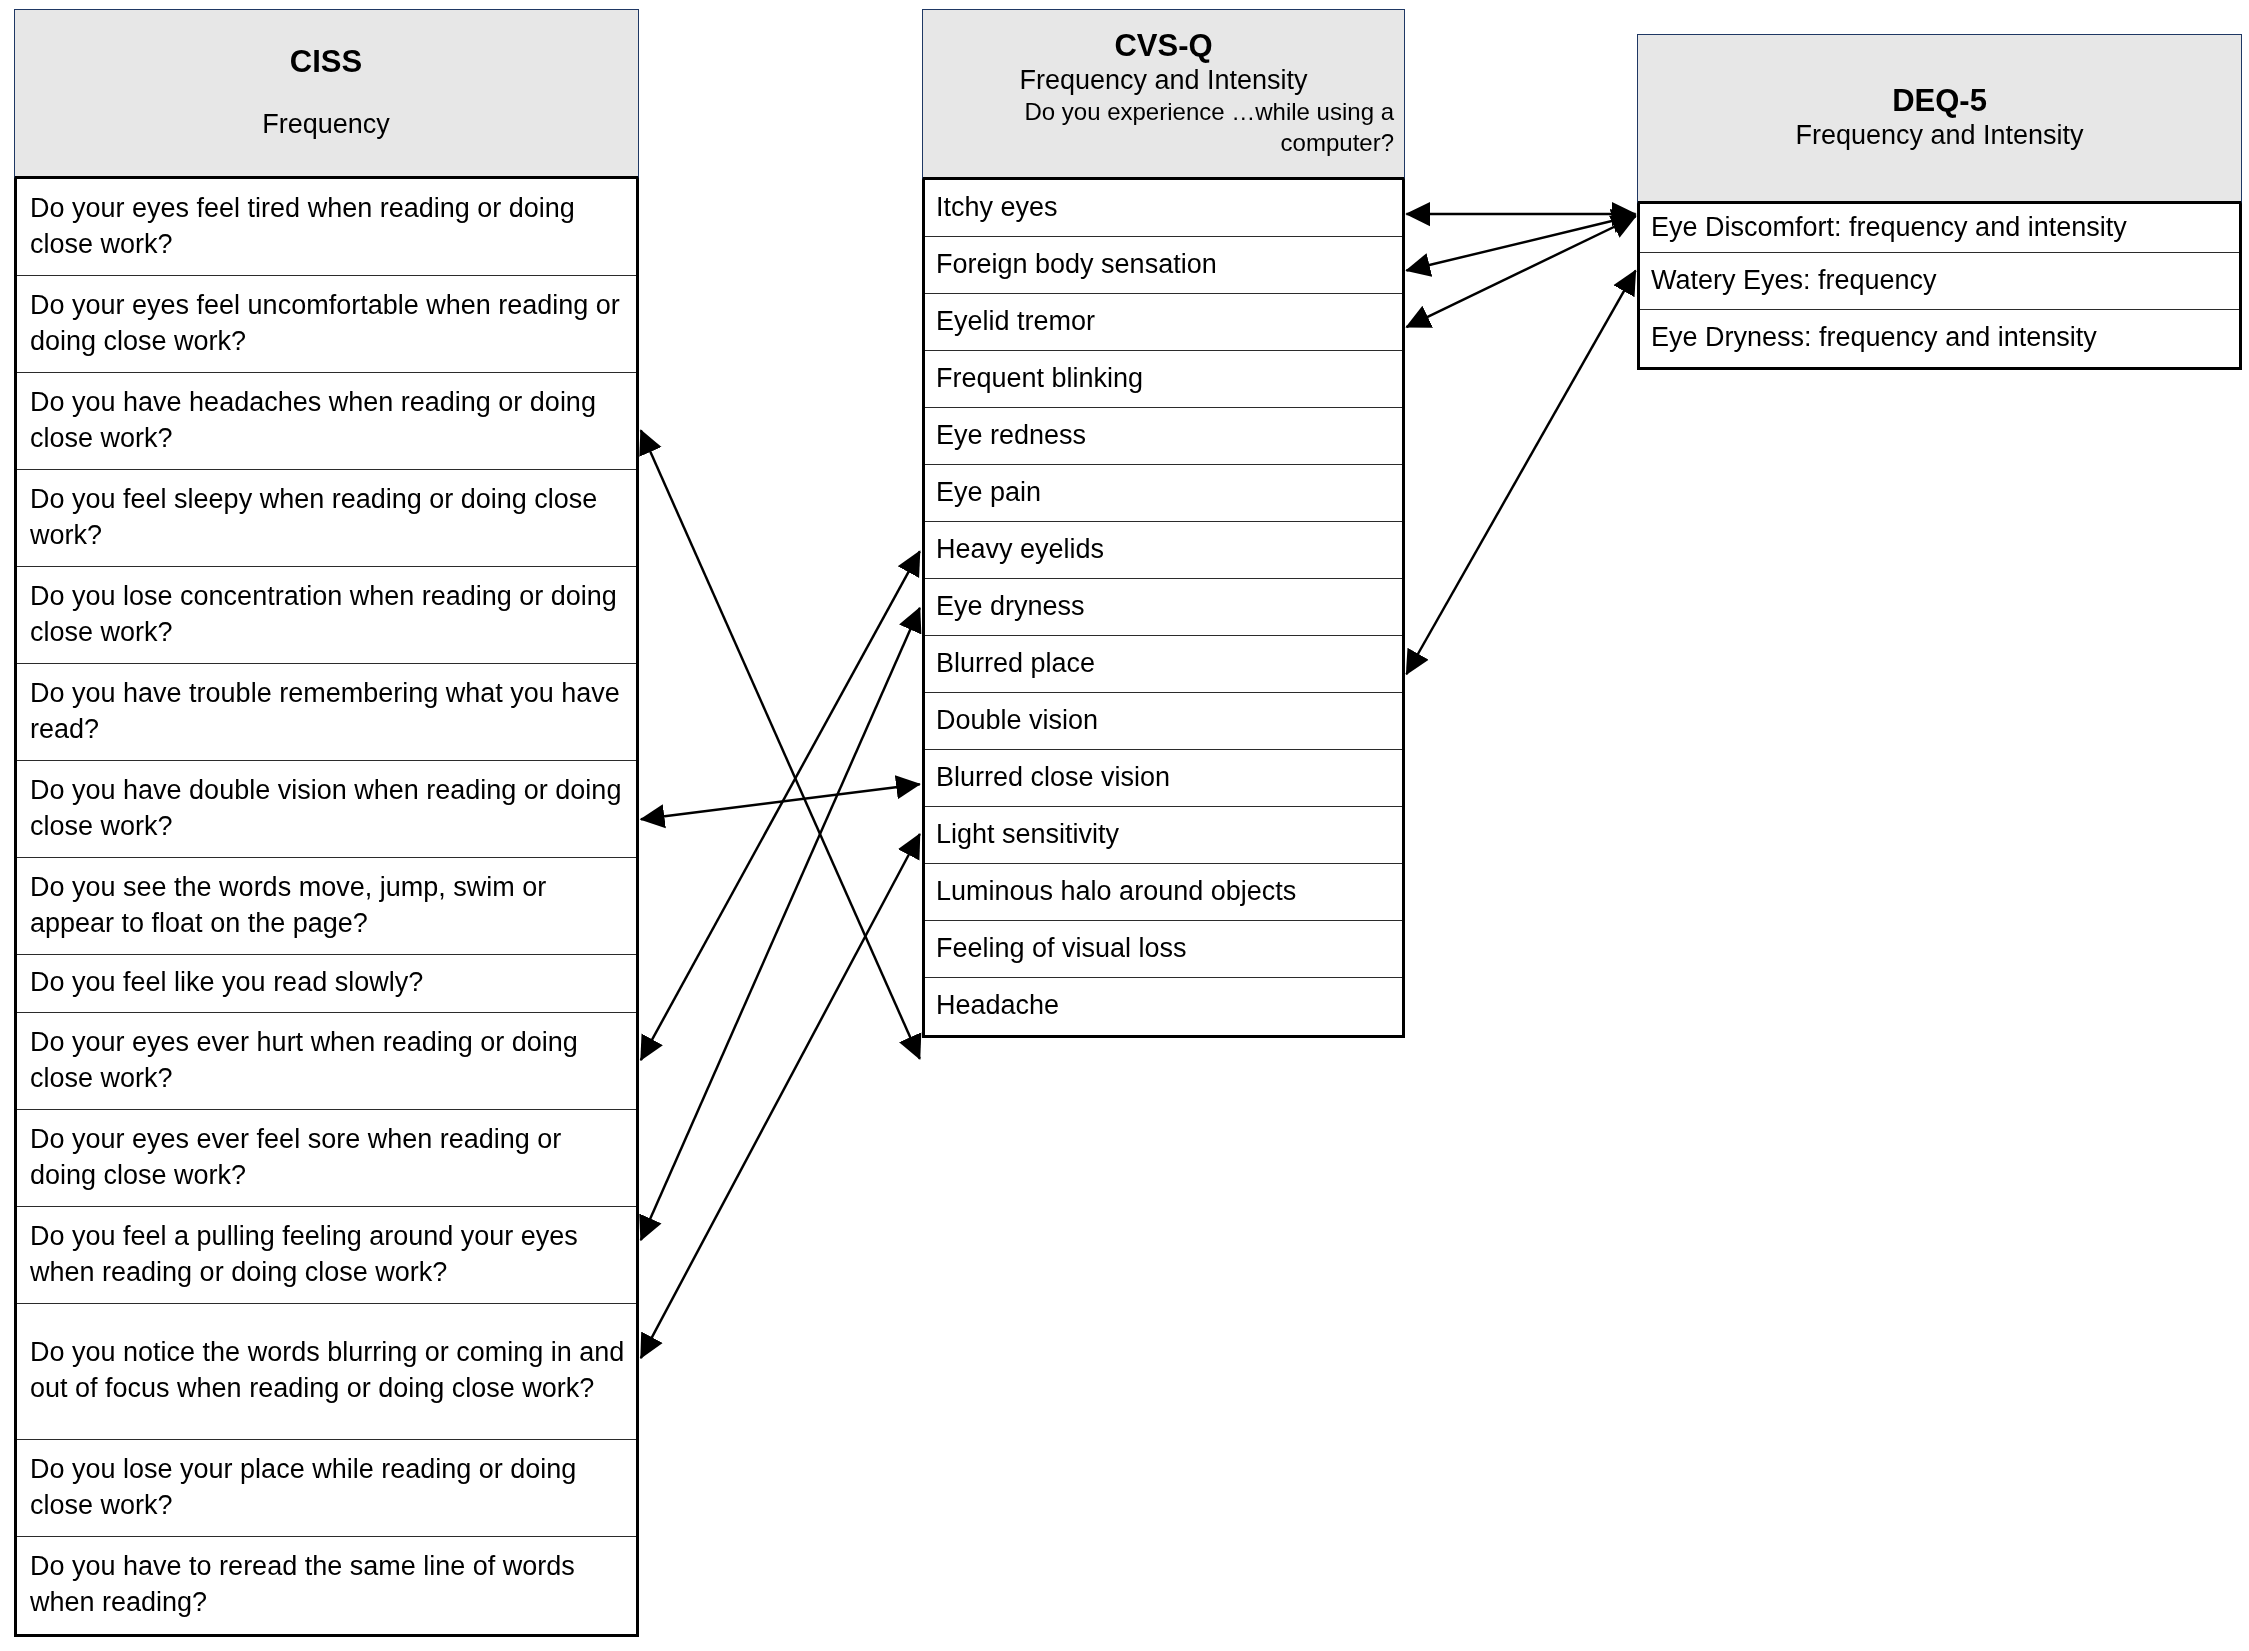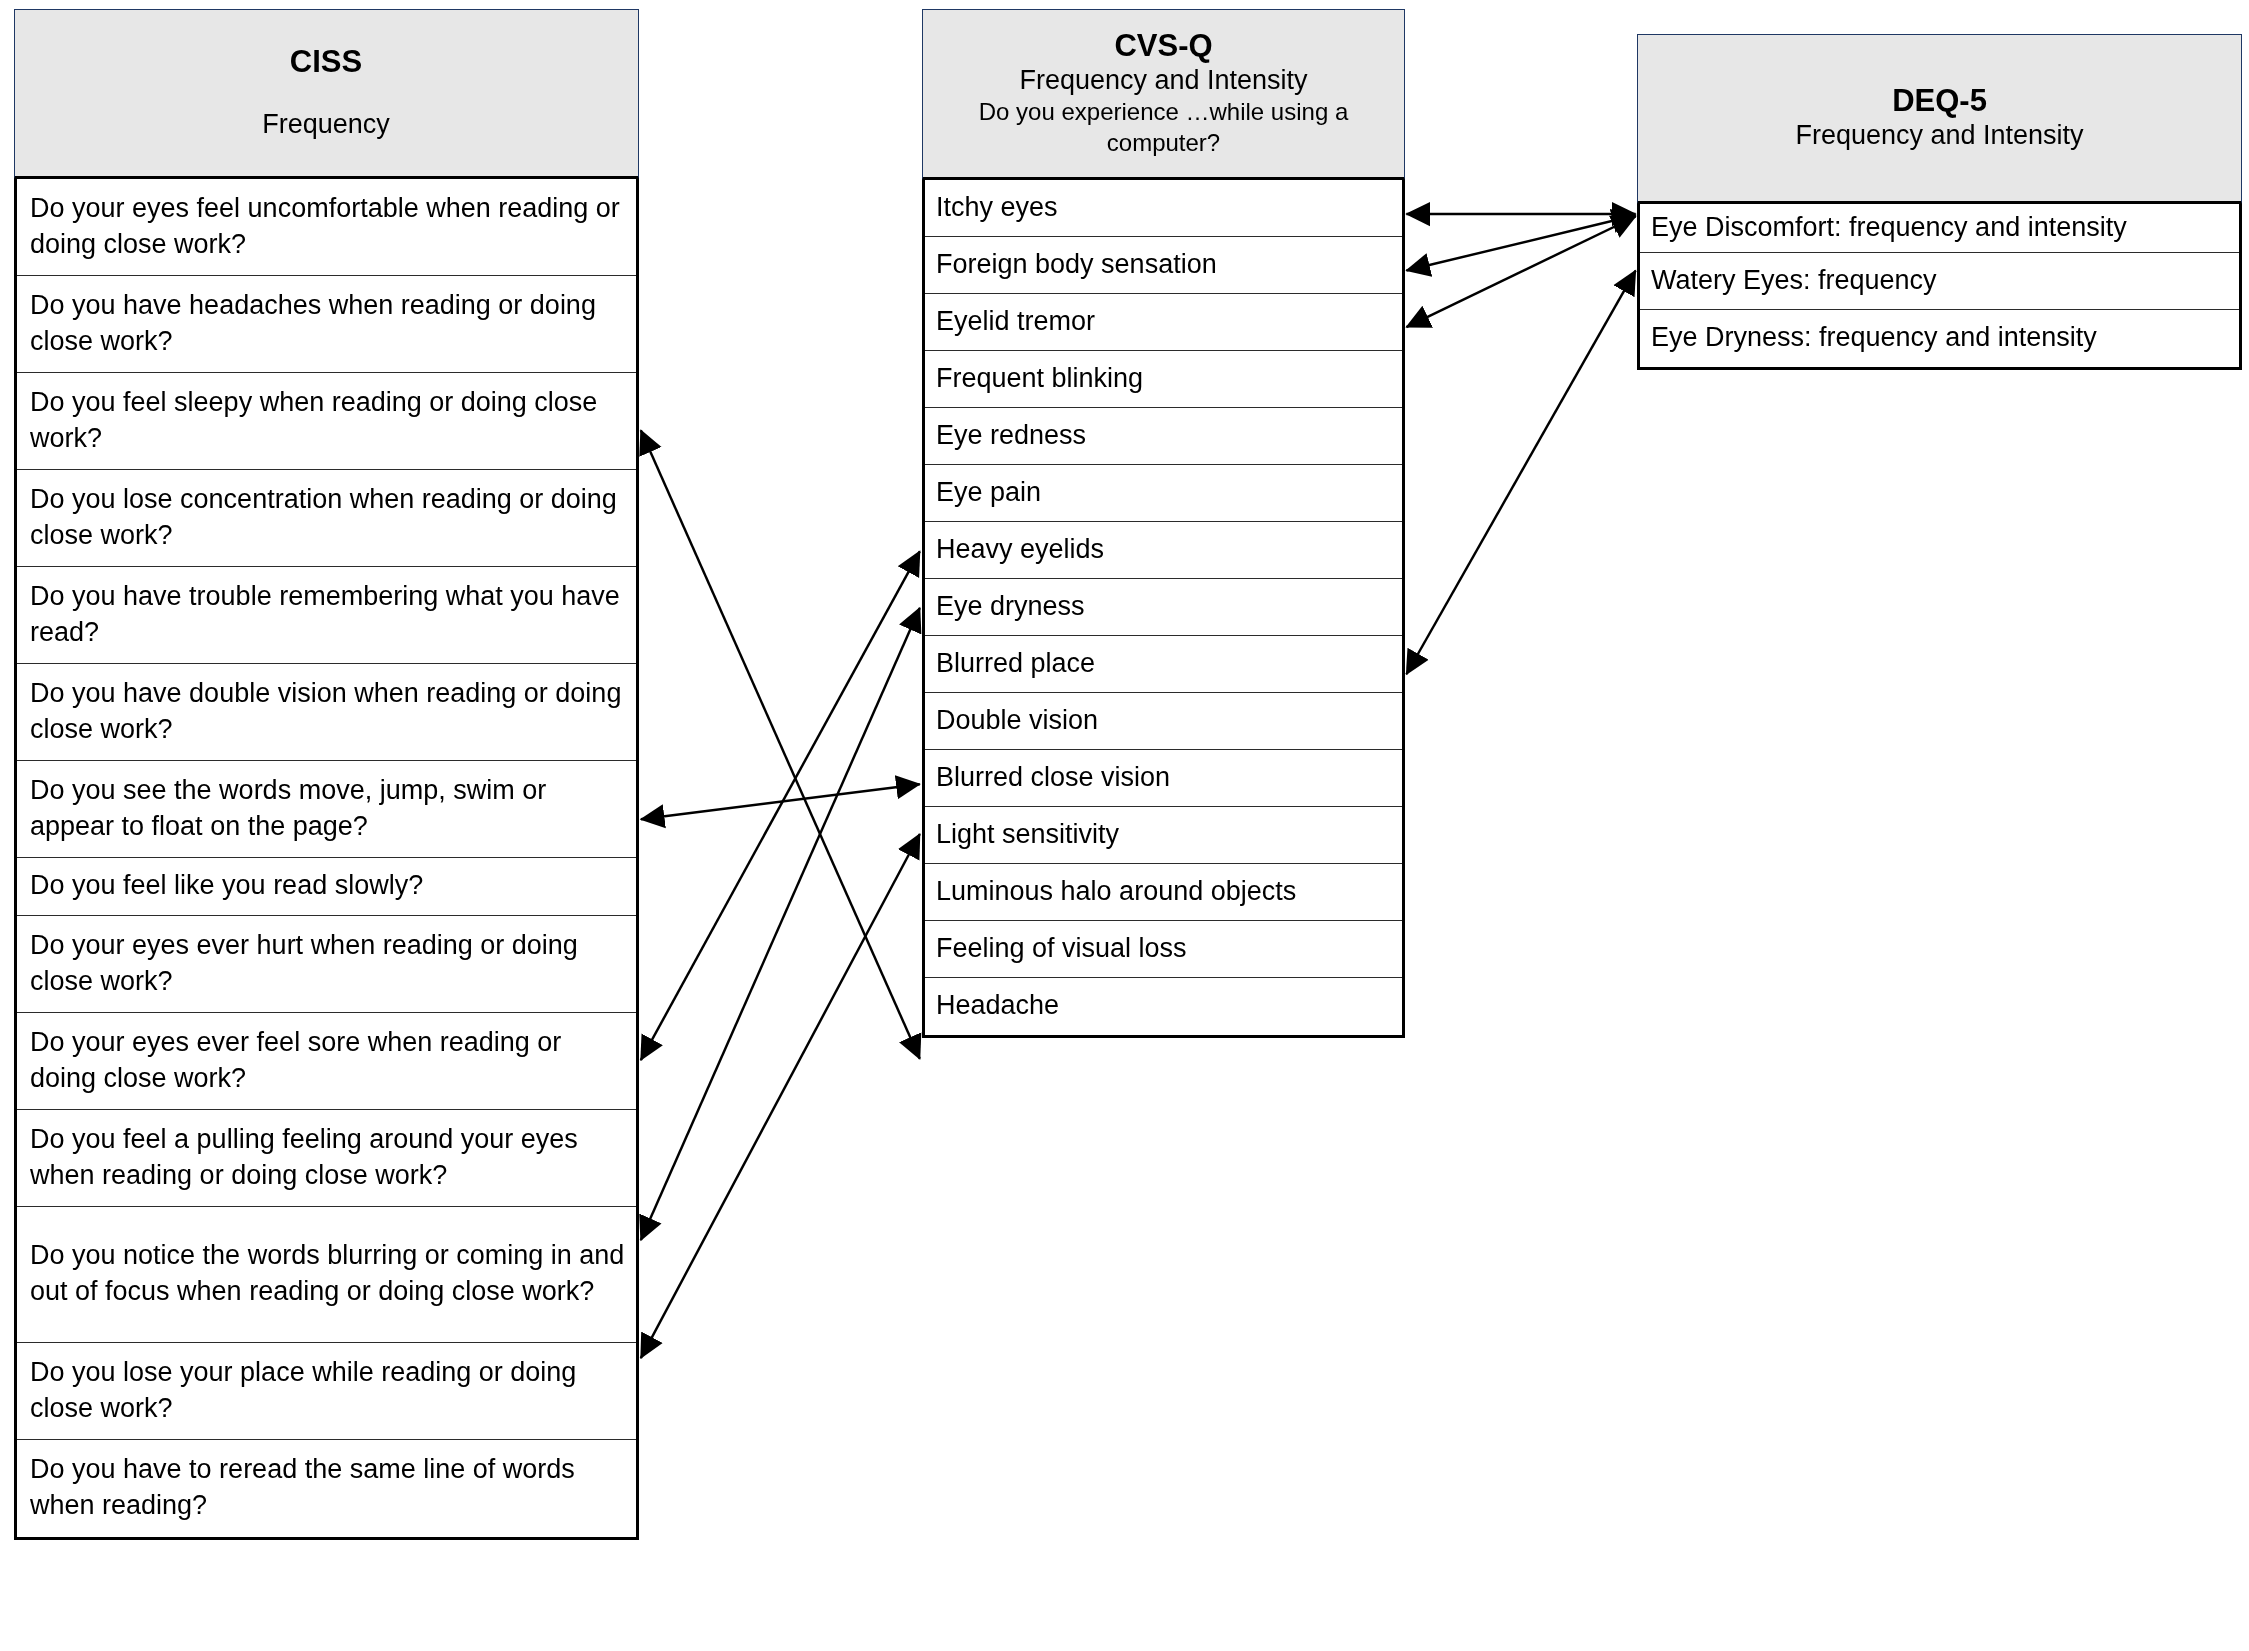--- a/index.html
+++ b/index.html
@@ -23,20 +23,23 @@
 </style>
 </head>
 <body>
 
 <div class="panel" id="ciss-panel" style="left:13.5px;top:8.6px;width:625px;">
   <div class="phead" style="height:170px;gap:28px;">
     <div class="t1">CISS</div>
     <div class="t2">Frequency</div>
   </div>
   <div class="rows" id="ciss-rows">
+    <div class="row" style="height:97px">
+        <span>Do your eyes feel tired when reading or doing close work?</span>
+      </div>
     <div class="row" style="height:97px">
         <span>Do your eyes feel uncomfortable when reading or doing close work?</span>
       </div>
     <div class="row" style="height:97px">
         <span>Do you have headaches when reading or doing close work?</span>
       </div>
     <div class="row" style="height:97px">
         <span>Do you feel sleepy when reading or doing close work?</span>
       </div>
     <div class="row" style="height:97px">
@@ -69,21 +72,21 @@
     <div class="row" style="height:97px">
         <span>Do you lose your place while reading or doing close work?</span>
       </div>
     <div class="row" style="height:97px">
         <span>Do you have to reread the same line of words when reading?</span>
       </div>
   </div>
 </div>
 
 <div class="panel" id="cvsq-panel" style="left:922px;top:8.6px;width:483px;">
-  <div class="phead" style="height:171px;">
+  <div class="phead" style="height:171px;text-align:right;">
     <div class="t1">CVS-Q</div>
     <div class="t2">Frequency and Intensity</div>
     <div class="t3" style="padding:0 10px;">Do you experience …while using a computer?</div>
   </div>
   <div class="rows" id="cvsq-rows">
     <div class="row" style="height:57px">
         <span>Itchy eyes</span>
       </div>
     <div class="row" style="height:57px">
         <span>Foreign body sensation</span>

